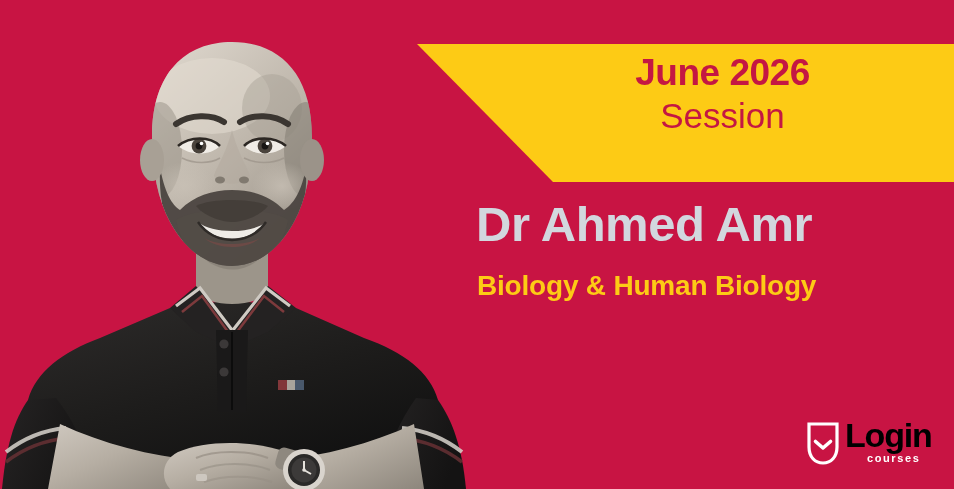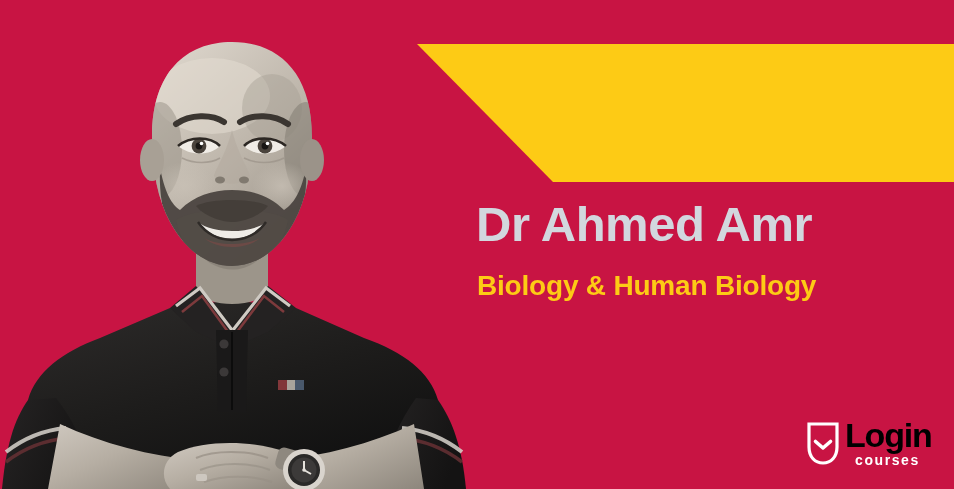--- a/index.html
+++ b/index.html
@@ -81,22 +81,22 @@
     margin-left:5px;
     width:86px;height:50px;
   }
   #logo-name{
     position:absolute;left:0;top:-2px;
     font-size:34px;font-weight:bold;
     color:#000000;letter-spacing:-1.2px;
     line-height:1;
   }
   #logo-sub{
-    position:absolute;left:10px;top:33px;
-    font-size:14px;font-weight:bold;
+    position:absolute;left:22px;top:33px;
+    font-size:11px;font-weight:bold;
     color:#ffffff;letter-spacing:1.6px;
     line-height:1;
   }
 
   
   #portrait{
     position:absolute;
     left:0px; top:0px;
     width:500px; height:489px;
   }
@@ -256,20 +256,24 @@
         <path d="M 182 158 C 194 164 210 164 220 158" stroke="#9a9187" stroke-width="1.6" fill="none" opacity="0.7"></path>
         <path d="M 244 158 C 256 164 272 164 284 158" stroke="#9a9187" stroke-width="1.6" fill="none" opacity="0.7"></path>
       </g>
 
       <ellipse cx="152" cy="160" rx="12" ry="21" fill="#a8a095"></ellipse>
       <ellipse cx="312" cy="160" rx="12" ry="21" fill="#9b9389"></ellipse>
     </svg>
   </div>
 
   <div id="banner"></div>
+  <div id="banner-text">
+    <span id="month-year">June 2026</span>
+    <span id="session-label">Session</span>
+  </div>
 
   <div id="presenter-subject">Biology &amp; Human Biology</div>
   <div id="presenter-name">Dr Ahmed Amr</div>
 
   <div id="logo">
     <svg id="logo-shield" viewBox="0 0 34 45">
       <path d="M3 3 H31 V26 C31 36 25 42 17 42 C9 42 3 36 3 26 Z" fill="none" stroke="#ffffff" stroke-width="3.2"></path>
       <path d="M9.5 20.5 L17 27 L24.5 20.5" fill="none" stroke="#ffffff" stroke-width="3.6" stroke-linecap="round" stroke-linejoin="round"></path>
     </svg>
     <div id="logo-wordmark">

